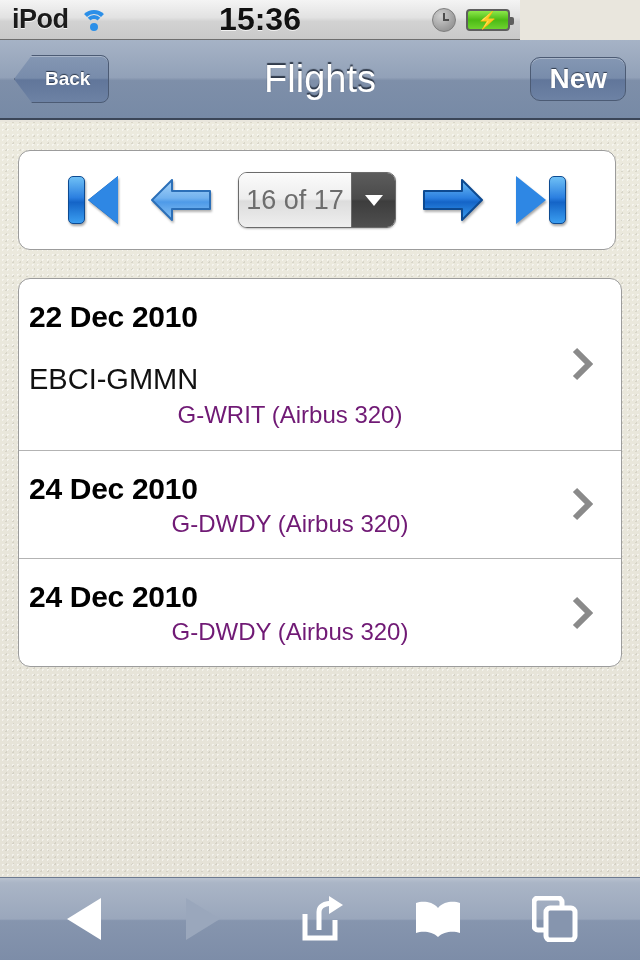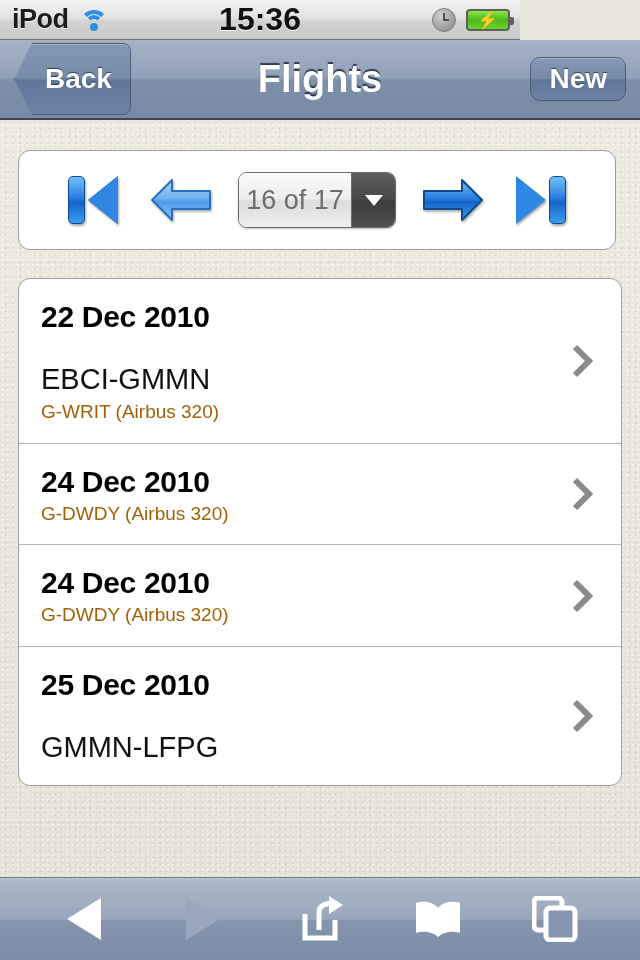--- a/index.html
+++ b/index.html
@@ -125,34 +125,34 @@
     border-bottom: 2px solid #3b4658;
     display: flex;
     align-items: center;
     z-index: 25;
   }
   .nav-title {
     position: absolute;
     left: 0; right: 0;
     text-align: center;
     font-size: 38px;
-    font-weight: bold;
+    font-weight: normal;
     color: #ffffff;
     text-shadow: 0 -2px 1px rgba(30,40,55,0.85);
     letter-spacing: 0px;
   }
   .btn-back {
     position: absolute;
     left: 14px;
-    height: 72px;
+    height: 48px;
     padding: 0 18px 0 30px;
     display: flex;
     align-items: center;
     justify-content: center;
-    font-size: 28px;
+    font-size: 19px;
     font-weight: bold;
     color: #fff;
     text-shadow: 0 -1px 1px rgba(25,35,50,0.8);
     background: linear-gradient(to bottom, #8497b3 0%, #788cab 48%, #61769a 52%, #6d82a4 100%);
     border: 1px solid #4c5b74;
     border-radius: 8px;
     clip-path: polygon(18px 0, 100% 0, 100% 100%, 18px 100%, 0 50%);
     box-shadow: inset 0 1px 0 rgba(255,255,255,0.3);
   }
   .btn-new {
@@ -275,41 +275,42 @@
 
   
   .list {
     margin: 28px 18px 0 18px;
     background: #ffffff;
     border: 1px solid #9c9c9c;
     border-radius: 12px;
   }
   .row {
     position: relative;
-    padding: 18px 70px 18px 22px;
+    padding: 18px 70px 18px 10px;
     border-bottom: 1px solid #b3b3b3;
   }
   .row:last-child { border-bottom: none; }
   .row-date {
     font-size: 30px;
     font-weight: bold;
     color: #000;
     line-height: 1.3;
     letter-spacing: -0.3px;
   }
   .row-route {
     font-size: 29px;
     color: #111;
     line-height: 1.35;
     margin-top: 24px;
   }
   .row-aircraft {
-    font-size: 19px;
-    color: #a16207;
+    font-size: 24px;
+    color: #701a75;
     line-height: 1.35;
+    text-align: center;
   }
   .chev {
     position: absolute;
     right: 28px;
     top: 50%;
     transform: translateY(-50%);
     width: 22px; height: 34px;
   }
 
   
@@ -437,30 +438,20 @@
     <div class="row">
       <div class="row-date">24 Dec 2010</div>
       <div class="row-aircraft">G-DWDY (Airbus 320)</div>
       <span class="chev">
         <svg viewBox="0 0 22 34" width="22" height="34">
           <polyline points="4,3 18,17 4,31" fill="none" stroke="#8a8a8a" stroke-width="6"></polyline>
         </svg>
       </span>
     </div>
 
-    <div class="row">
-      <div class="row-date">25 Dec 2010</div>
-      <div class="row-route">GMMN-LFPG</div>
-      <div class="row-aircraft"></div>
-      <span class="chev">
-        <svg viewBox="0 0 22 34" width="22" height="34">
-          <polyline points="4,3 18,17 4,31" fill="none" stroke="#8a8a8a" stroke-width="6"></polyline>
-        </svg>
-      </span>
-    </div>
 
   </div>
 
 </div>
 
 <div class="toolbar">
 
   <span class="tb-item">
     <svg viewBox="0 0 40 46" width="40" height="46">
       <polygon points="36,2 36,44 2,23" fill="#ffffff"></polygon>

